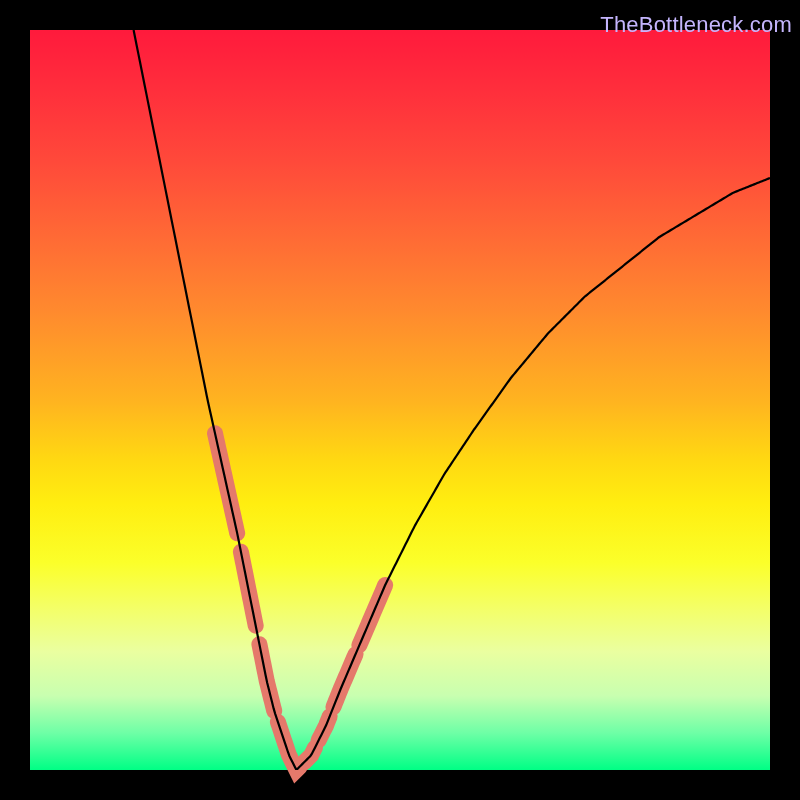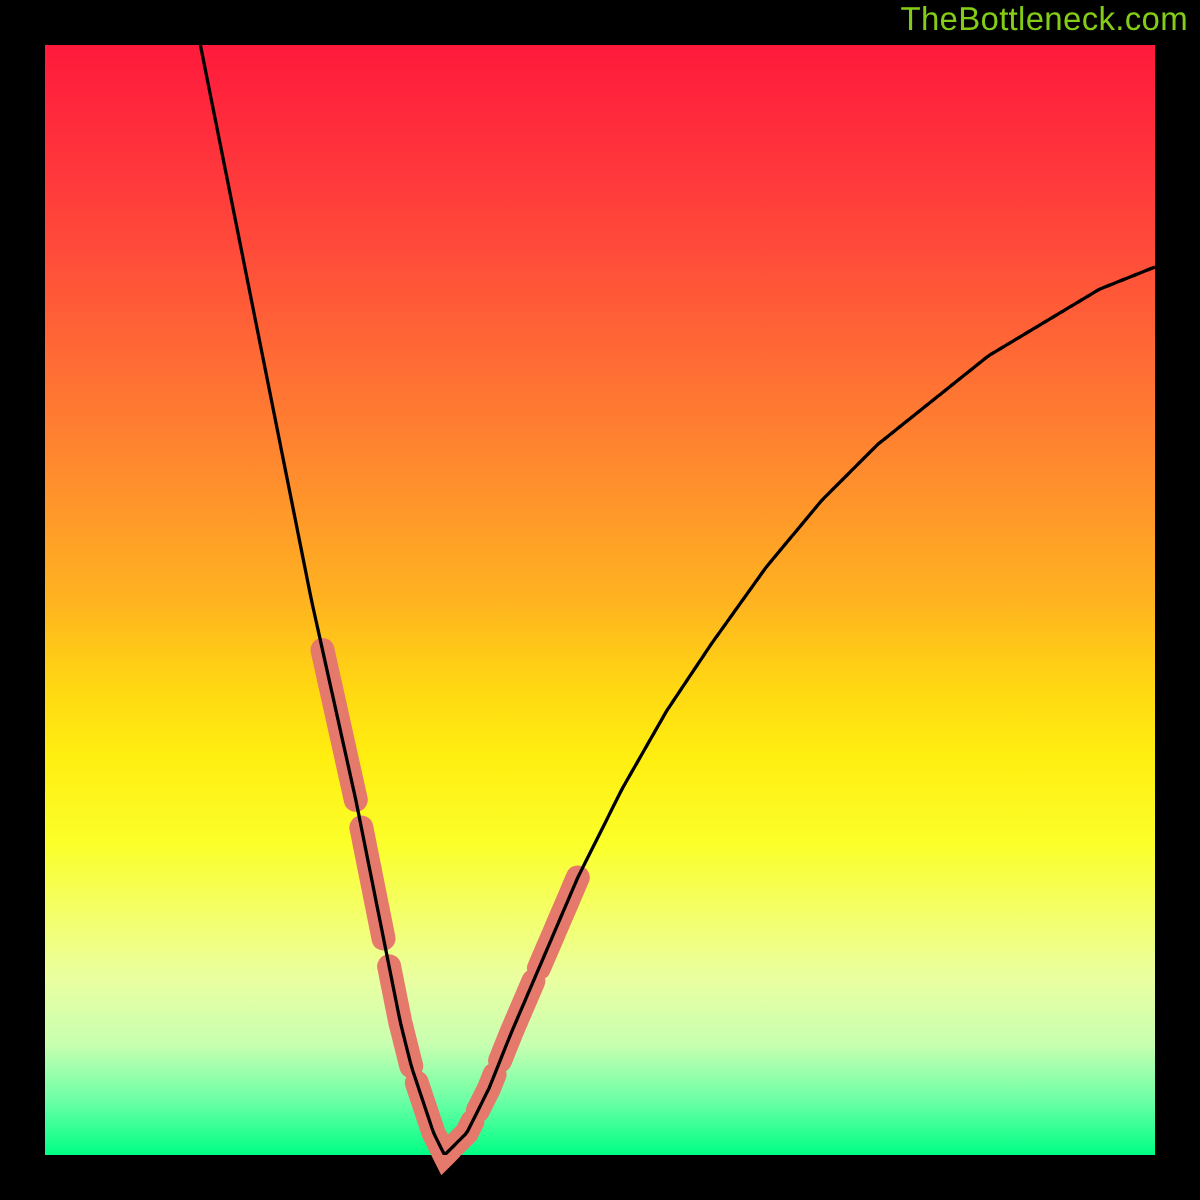--- a/index.html
+++ b/index.html
@@ -38,23 +38,23 @@
       #fbff2a 72%,
       #f4ff66 78%,
       #eaffa0 84%,
       #c8ffb0 90%,
       #6effa6 95%,
       #00ff85 100%
     );
   }
   .watermark {
     position: absolute;
-    top: 0;
+    top: 12px;
     right: 8px;
-    color: #84cc16;
+    color: #c4b5fd;
     font-size: 22px;
     letter-spacing: 0.2px;
     font-weight: 400;
   }
   svg.curve {
     position: absolute;
     top: 0;
     left: 0;
     width: 740px;
     height: 740px;

